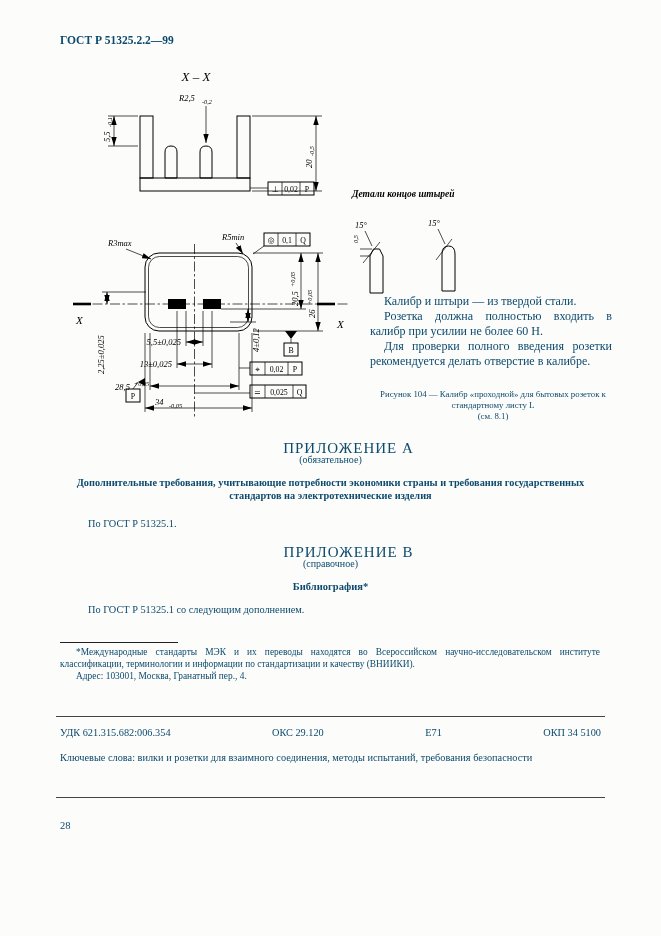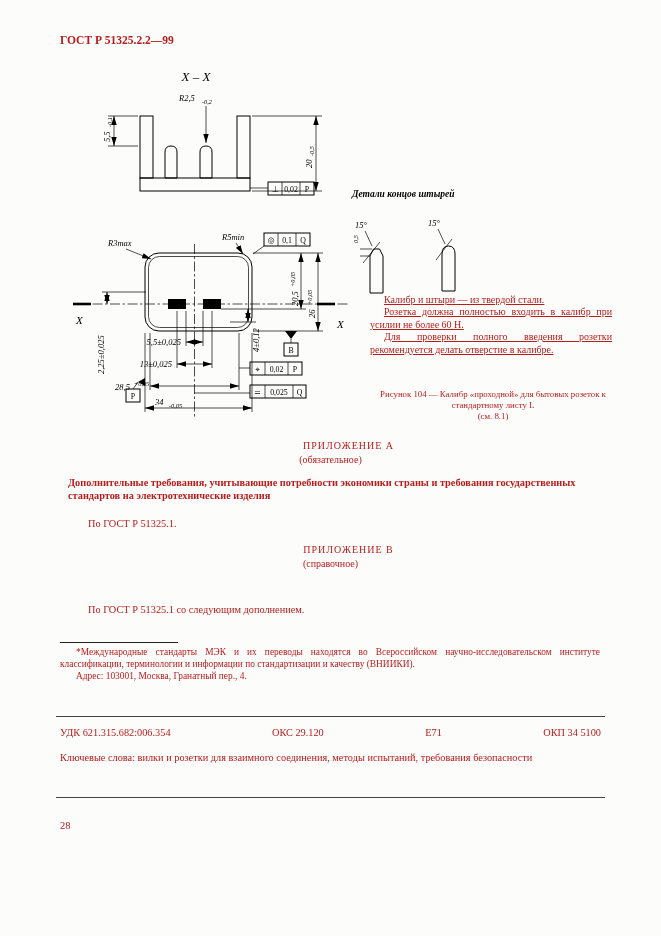--- a/index.html
+++ b/index.html
@@ -1,29 +1,29 @@
 <!DOCTYPE html>
 <html><head>
 <meta charset="utf-8">
 <style>
   html,body{margin:0;padding:0;background:#888;}
   .page{position:relative;width:661px;height:936px;margin:0 auto;background:#fcfcfa;
-        font-family:"Liberation Serif", serif;color:#b91c1c;overflow:hidden;}
+        font-family:"Liberation Serif", serif;color:#0c4a6e;overflow:hidden;}
   .abs{position:absolute;}
   .hdr{top:34px;left:60px;font-weight:bold;font-size:11.5px;}
   .draw{top:56px;left:60px;width:552px;height:388px;}
   .draw svg{position:absolute;top:0;left:0;}
-  .notes{position:absolute;left:310px;top:238px;width:242px;font-size:10px;line-height:1.24;text-align:justify;text-decoration:underline;}
+  .notes{position:absolute;left:310px;top:238px;width:242px;font-size:12px;line-height:1.24;text-align:justify;}
   .notes p{margin:0;text-indent:14px;}
   .caption{position:absolute;left:318px;top:333px;width:230px;text-align:center;font-size:8.8px;line-height:1.25;}
   .caption p{margin:0;}
   .t-center{left:0;right:0;text-align:center;}
-  .app-title{top:440px;font-size:10px;letter-spacing:1px;padding-left:36px;}
+  .app-title{top:440px;font-size:15px;letter-spacing:1px;padding-left:36px;}
   .app-sub{top:454px;font-size:10px;}
-  .appa-heading{top:476px;left:68px;width:525px;text-align:left;font-weight:bold;font-size:10.3px;line-height:1.3;}
+  .appa-heading{top:476px;left:68px;width:525px;text-align:center;font-weight:bold;font-size:10.3px;line-height:1.3;}
   .appa-body{top:518px;left:88px;font-size:10.3px;}
   .appb-title{top:544px;}
   .appb-sub{top:558px;}
   .appb-heading{top:581px;font-size:10.5px;font-weight:bold;}
   .appb-p1{top:604px;left:88px;font-size:10.3px;}
   .appb-p2{top:616px;left:60px;width:542px;font-size:10.3px;text-indent:26px;text-align:justify;line-height:1.25;}
   .fn-rule{top:642px;left:60px;width:118px;border-top:1px solid #222;height:0;}
   .fn-text{top:647px;left:60px;width:540px;font-size:9.4px;line-height:1.25;text-align:justify;}
   .fn-text p{margin:0;text-indent:16px;}
   .rule{left:56px;width:549px;height:0;border-top:1px solid #444;}
@@ -251,20 +251,21 @@
     </div>
   </div>
 
   <div class="abs t-center app-title">ПРИЛОЖЕНИЕ А</div>
   <div class="abs t-center app-sub">(обязательное)</div>
   <div class="abs appa-heading">Дополнительные требования, учитывающие потребности экономики страны и требования государственных стандартов на электротехнические изделия</div>
   <div class="abs appa-body">По ГОСТ Р 51325.1.</div>
 
   <div class="abs t-center app-title appb-title">ПРИЛОЖЕНИЕ В</div>
   <div class="abs t-center app-sub appb-sub">(справочное)</div>
+  <div class="abs t-center appb-heading">Библиография*</div>
   <div class="abs appb-p1">По ГОСТ Р 51325.1 со следующим дополнением.</div>
 
   <div class="abs fn-rule"></div>
   <div class="abs fn-text">
     <p>*Международные стандарты МЭК и их переводы находятся во Всероссийском научно-исследовательском институте классификации, терминологии и информации по стандартизации и качеству (ВНИИКИ).</p>
     <p>Адрес: 103001, Москва, Гранатный пер., 4.</p>
   </div>
 
   <div class="abs rule r1"></div>
   <div class="abs codes">

